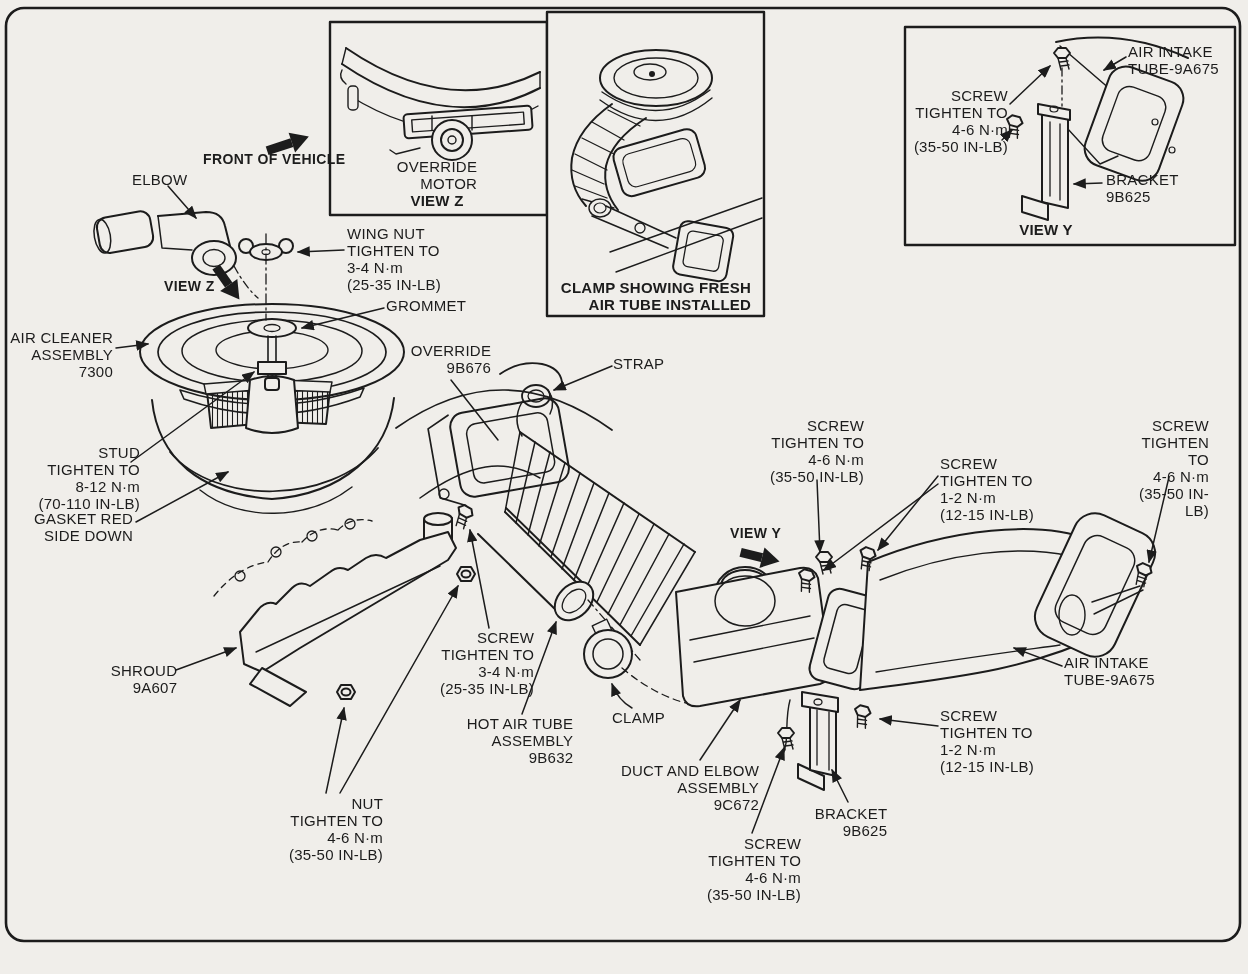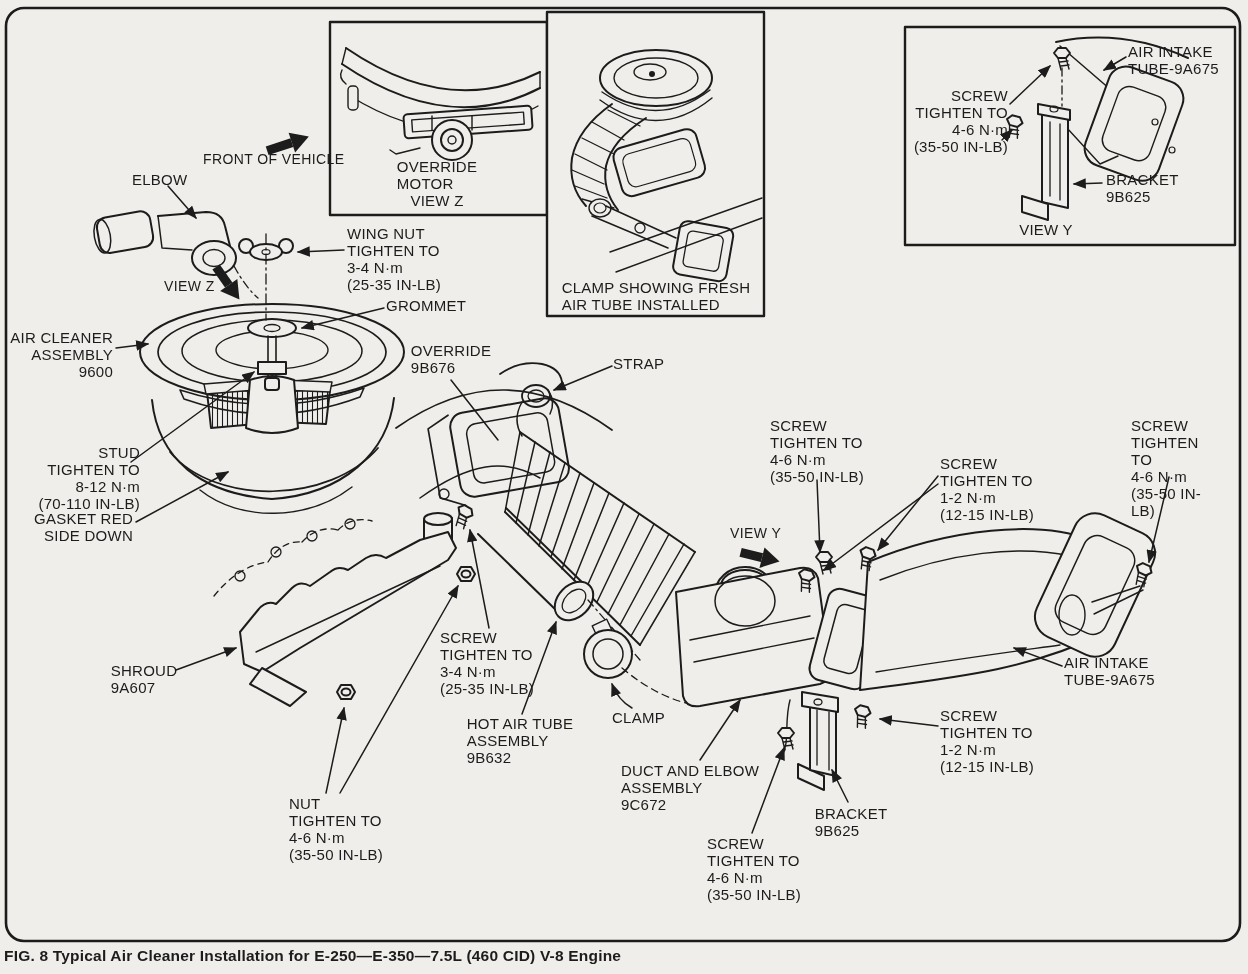--- a/index.html
+++ b/index.html
@@ -18,23 +18,23 @@
   svg{position:absolute;left:0;top:0;}
   .lbl{
     position:absolute;
     font-size:15px;
     line-height:1.14;
     letter-spacing:.25px;
     white-space:pre-line;
     color:var(--ink);
     font-weight:500;
   }
-  .c{transform:translateX(-50%);text-align:left;}
+  .c{transform:translateX(-50%);text-align:right;}
   .r{transform:translateX(-100%);text-align:right;}
-  .b{font-weight:normal;}
+  .b{font-weight:bold;}
   .big{font-size:14px;letter-spacing:.4px;}
   .caption{
     position:absolute;
     font-size:15.5px;
     font-weight:bold;
     letter-spacing:.2px;
   }
 </style>
 </head>
 <body>
@@ -314,21 +314,21 @@
   <div class="lbl" style="left:132px;top:171px">ELBOW</div>
   <div class="lbl b big" style="left:203px;top:152px">FRONT OF VEHICLE</div>
   <div class="lbl b big" style="left:164px;top:279px">VIEW Z</div>
   <div class="lbl" style="left:347px;top:225px">WING NUT
 TIGHTEN TO
 3-4 N·m
 (25-35 IN-LB)</div>
   <div class="lbl" style="left:386px;top:297px">GROMMET</div>
   <div class="lbl r" style="left:113px;top:329px">AIR CLEANER
 ASSEMBLY
-9600</div>
+7300</div>
   <div class="lbl c" style="left:451px;top:342px">OVERRIDE
 9B676</div>
   <div class="lbl" style="left:613px;top:355px">STRAP</div>
   <div class="lbl r" style="left:140px;top:444px">STUD
 TIGHTEN TO
 8-12 N·m
 (70-110 IN-LB)</div>
   <div class="lbl r" style="left:133px;top:510px">GASKET RED
 SIDE DOWN</div>
   <div class="lbl c" style="left:817px;top:417px">SCREW
@@ -382,15 +382,14 @@
   <div class="lbl" style="left:1128px;top:43px">AIR INTAKE
 TUBE-9A675</div>
   <div class="lbl r" style="left:1008px;top:87px">SCREW
 TIGHTEN TO
 4-6 N·m
 (35-50 IN-LB)</div>
   <div class="lbl" style="left:1106px;top:171px">BRACKET
 9B625</div>
   <div class="lbl c b" style="left:1046px;top:221px">VIEW Y</div>
 
-  <div class="caption" style="left:4px;top:947px">FIG. 8  Typical Air Cleaner Installation for E-250—E-350—7.5L (460 CID) V-8 Engine</div>
 
 </div>
 
 </body></html>

